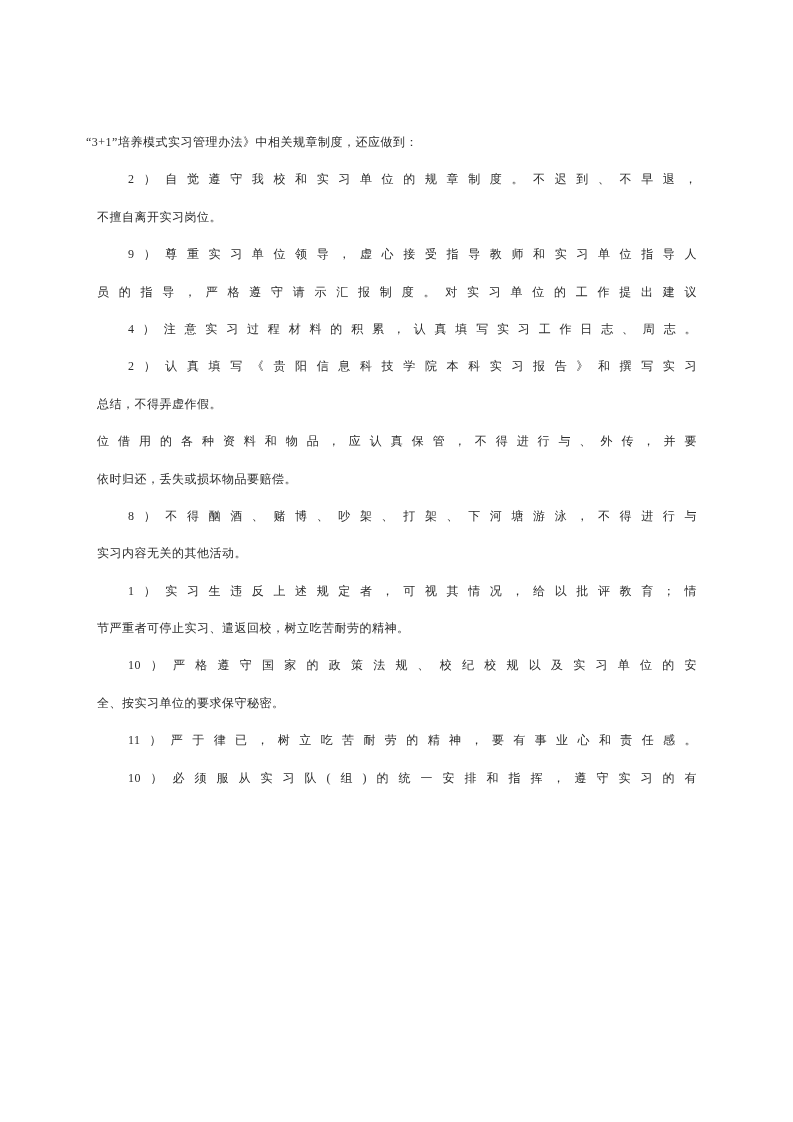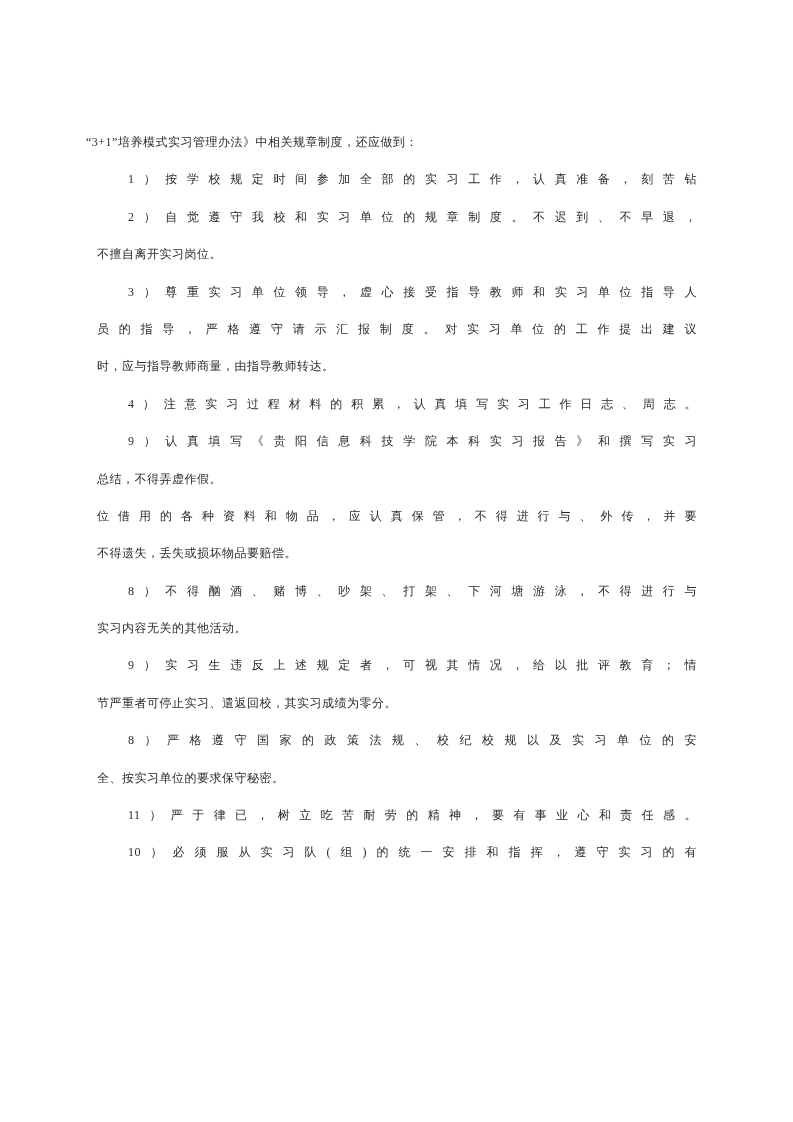--- a/index.html
+++ b/index.html
@@ -42,33 +42,31 @@
   .line:first-child {
     margin-left: -11px;
   }
 </style>
 </head>
 <body>
 
 <div class="page">
   <div class="text-block">
       <div class="line">“3+1”培养模式实习管理办法》中相关规章制度，还应做到：</div>
-      <div class="line indent justify">1）按学校规定时间参加全部的实习工作，认真准备，刻苦钻</div>
       <div class="line indent justify">2）自觉遵守我校和实习单位的规章制度。不迟到、不早退，</div>
       <div class="line">不擅自离开实习岗位。</div>
-      <div class="line indent justify">3）尊重实习单位领导，虚心接受指导教师和实习单位指导人</div>
+      <div class="line indent justify">9）尊重实习单位领导，虚心接受指导教师和实习单位指导人</div>
       <div class="line justify">员的指导，严格遵守请示汇报制度。对实习单位的工作提出建议</div>
-      <div class="line">时，应与指导教师商量，由指导教师转达。</div>
       <div class="line indent justify">4）注意实习过程材料的积累，认真填写实习工作日志、周志。</div>
-      <div class="line indent justify">9）认真填写《贵阳信息科技学院本科实习报告》和撰写实习</div>
+      <div class="line indent justify">2）认真填写《贵阳信息科技学院本科实习报告》和撰写实习</div>
       <div class="line">总结，不得弄虚作假。</div>
       <div class="line justify">位借用的各种资料和物品，应认真保管，不得进行与、外传，并要</div>
-      <div class="line">不得遗失，丢失或损坏物品要赔偿。</div>
+      <div class="line">依时归还，丢失或损坏物品要赔偿。</div>
       <div class="line indent justify">8）不得酗酒、赌博、吵架、打架、下河塘游泳，不得进行与</div>
       <div class="line">实习内容无关的其他活动。</div>
-      <div class="line indent justify">9）实习生违反上述规定者，可视其情况，给以批评教育；情</div>
-      <div class="line">节严重者可停止实习、遣返回校，其实习成绩为零分。</div>
-      <div class="line indent justify">8）严格遵守国家的政策法规、校纪校规以及实习单位的安</div>
+      <div class="line indent justify">1）实习生违反上述规定者，可视其情况，给以批评教育；情</div>
+      <div class="line">节严重者可停止实习、遣返回校，树立吃苦耐劳的精神。</div>
+      <div class="line indent justify">10）严格遵守国家的政策法规、校纪校规以及实习单位的安</div>
       <div class="line">全、按实习单位的要求保守秘密。</div>
       <div class="line indent justify">11）严于律已，树立吃苦耐劳的精神，要有事业心和责任感。</div>
       <div class="line indent justify">10）必须服从实习队(组)的统一安排和指挥，遵守实习的有</div>
     </div>
 </div>
 
 </body></html>

